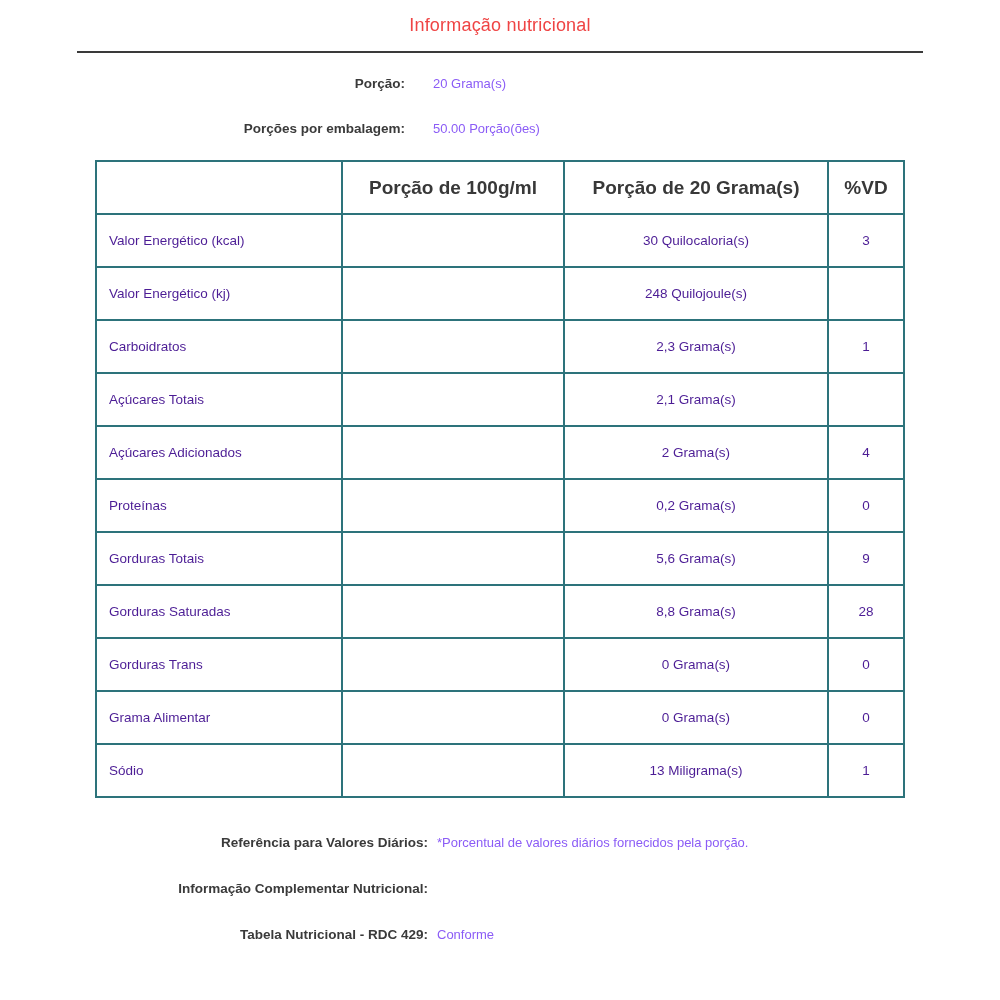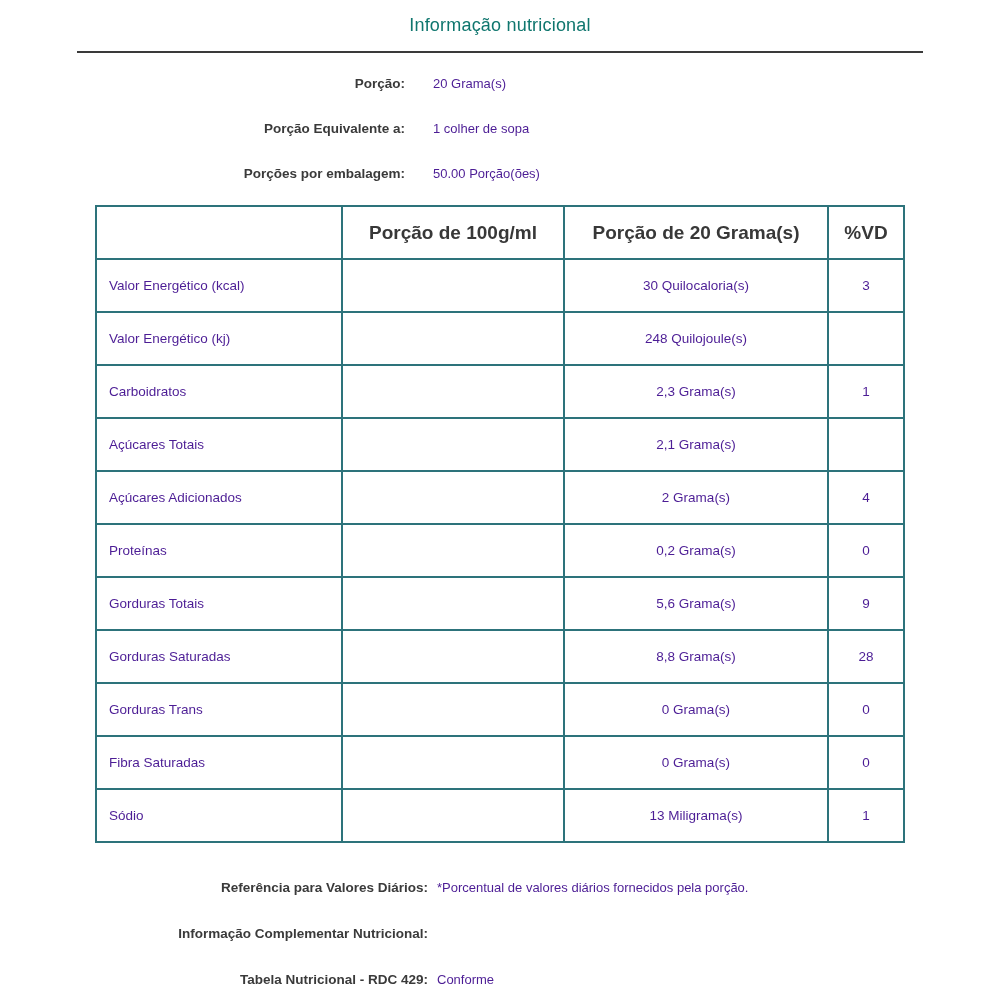--- a/index.html
+++ b/index.html
@@ -13,21 +13,21 @@
   }
   .page { width: 1000px; height: 1000px; }
 
   .title {
     margin: 0;
     padding-top: 14px;
     text-align: center;
     font-size: 18px;
     line-height: 23px;
     font-weight: 400;
-    color: #0f766e;
+    color: #ef4444;
     letter-spacing: 0.2px;
   }
   .rule {
     width: 846px;
     margin: 14px auto 0 auto;
     border: none;
     border-top: 2px solid #3a3a3a;
     height: 0;
   }
 
@@ -38,21 +38,21 @@
     column-gap: 28px;
     align-items: center;
     height: 45px;
   }
   .kv-label {
     text-align: right;
     font-weight: 700;
     font-size: 13.5px;
     color: #3a3a3a;
   }
-  .kv-value { font-size: 13px; color: #4c1d95; }
+  .kv-value { font-size: 13px; color: #8b5cf6; }
 
   table.nutrition {
     border-collapse: collapse;
     table-layout: fixed;
     width: 808px;
     margin: 9px 0 0 95px;
   }
   .nutrition th, .nutrition td {
     border: 2px solid #2d737b;
     height: 53px;
@@ -90,24 +90,20 @@
 
   <h1 class="title">Informação nutricional</h1>
   <div class="rule"></div>
 
   <div class="kv-block">
     <div class="kv-row">
       <div class="kv-label">Porção:</div>
       <div class="kv-value">20 Grama(s)</div>
     </div>
     <div class="kv-row">
-      <div class="kv-label">Porção Equivalente a:</div>
-      <div class="kv-value">1 colher de sopa</div>
-    </div>
-    <div class="kv-row">
       <div class="kv-label">Porções por embalagem:</div>
       <div class="kv-value">50.00 Porção(ões)</div>
     </div>
   </div>
 
   <table class="nutrition">
     <colgroup>
       <col class="col-nutrient">
         <col class="col-per100">
         <col class="col-serving">
@@ -170,21 +166,21 @@
         <td class="c-serving">8,8 Grama(s)</td>
         <td class="c-vd">28</td>
       </tr>
       <tr>
         <td class="c-nutrient">Gorduras Trans</td>
         <td class="c-per100"></td>
         <td class="c-serving">0 Grama(s)</td>
         <td class="c-vd">0</td>
       </tr>
       <tr>
-        <td class="c-nutrient">Fibra Saturadas</td>
+        <td class="c-nutrient">Grama Alimentar</td>
         <td class="c-per100"></td>
         <td class="c-serving">0 Grama(s)</td>
         <td class="c-vd">0</td>
       </tr>
       <tr>
         <td class="c-nutrient">Sódio</td>
         <td class="c-per100"></td>
         <td class="c-serving">13 Miligrama(s)</td>
         <td class="c-vd">1</td>
       </tr>

